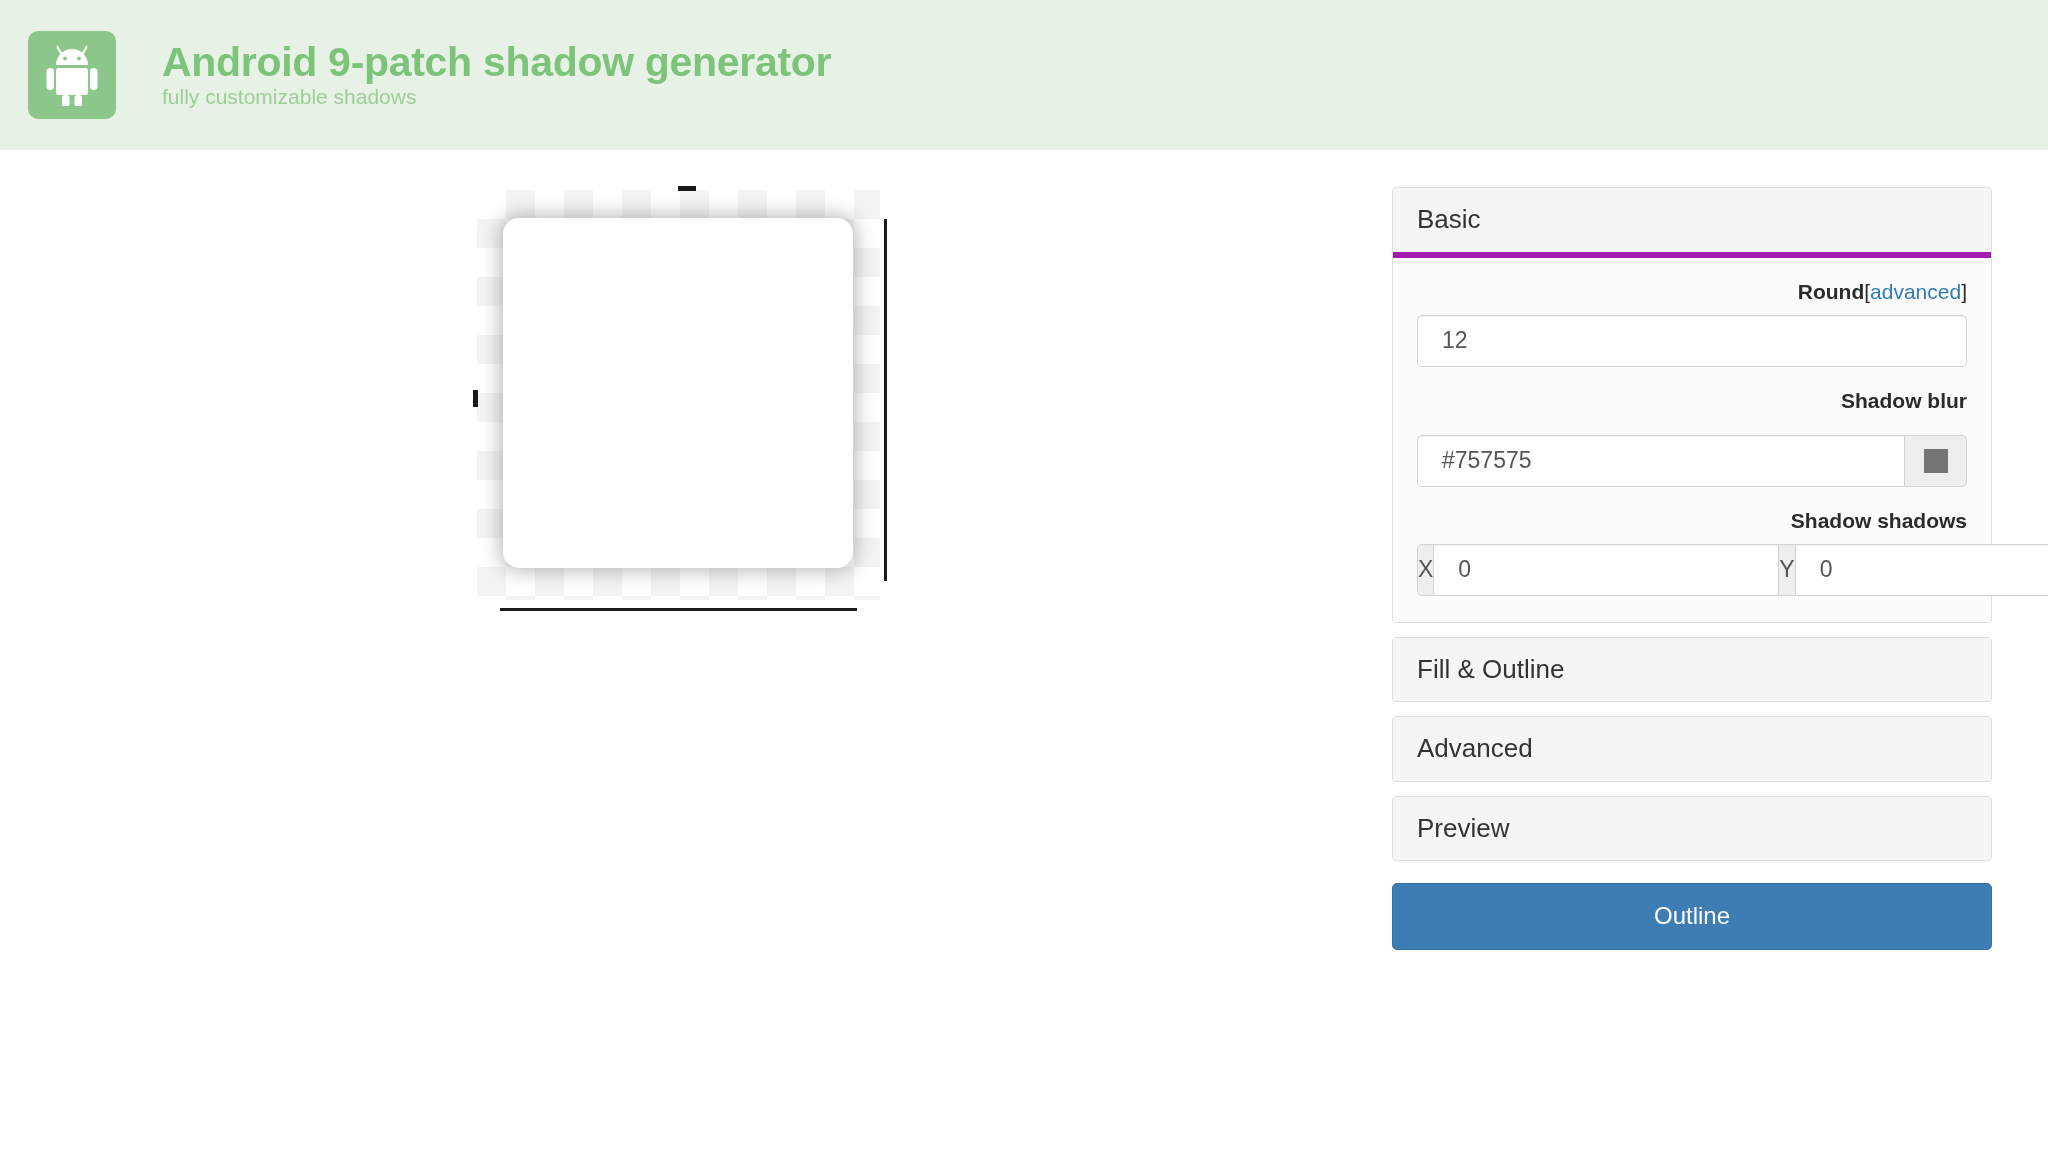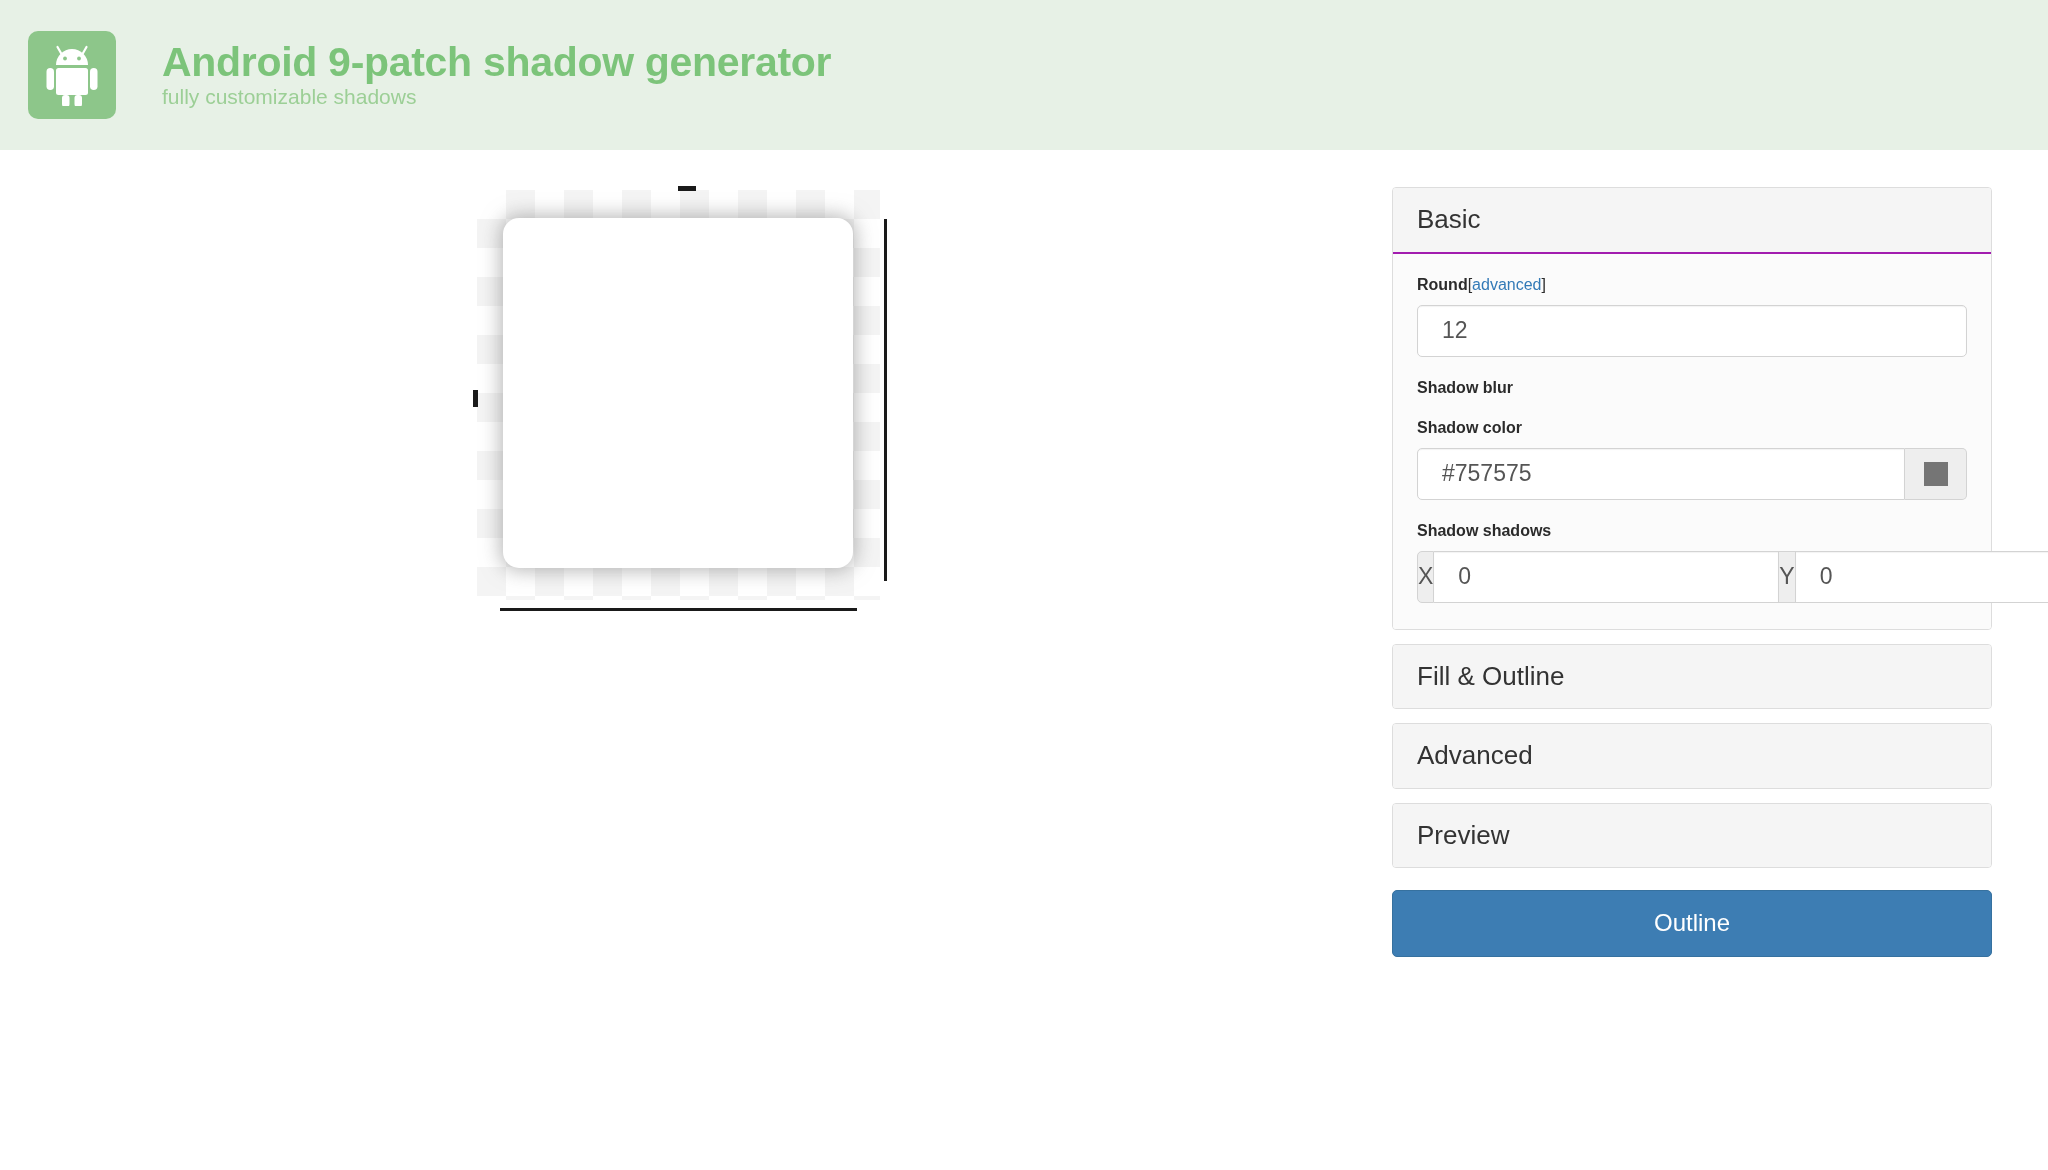--- a/index.html
+++ b/index.html
@@ -132,45 +132,46 @@
   }
 
   .panel {
     background: #ffffff;
     border: 1px solid #dddddd;
     border-radius: 4px;
     margin-bottom: 14px;
   }
   .panel-heading {
     background: #f5f5f5;
-    border-bottom: 2px solid #a21caf;
+    border-bottom: 6px solid #a21caf;
     border-radius: 3px 3px 0 0;
     padding: 17px 24px 18px 24px;
   }
   .panel-heading.collapsed { border-bottom: none; border-radius: 3px; }
   .panel-title {
     font-size: 26px;
     color: #333333;
     line-height: 1.1;
   }
   .panel-body {
     background: #fbfbfb;
     padding: 22px 24px 26px 24px;
     border-radius: 0 0 3px 3px;
   }
 
   .form-group { margin-bottom: 22px; }
   .form-group:last-child { margin-bottom: 0; }
 
   .control-label {
     display: block;
-    font-size: 16px;
+    font-size: 21px;
     font-weight: bold;
     color: #2b2b2b;
     margin-bottom: 11px;
+    text-align: right;
   }
   .control-label .advanced-link {
     font-weight: normal;
     color: #337ab7;
     cursor: pointer;
   }
   .control-label .bracket {
     font-weight: normal;
     color: #2b2b2b;
   }
@@ -311,21 +312,20 @@
             <span>Round</span><span class="bracket">[</span><span class="advanced-link">advanced</span><span class="bracket">]</span>
           </label>
           <input class="form-control" type="text" value="12" style="">
         </div>
 
         <div class="form-group">
           <label class="control-label">Shadow blur</label>
         </div>
 
         <div class="form-group">
-          <label class="control-label">Shadow color</label>
           <div class="input-group">
             <input class="form-control" type="text" value="#757575" style="">
             <div class="input-group-addon-swatch">
               <div id="shadow-color-swatch"></div>
             </div>
           </div>
         </div>
 
         <div class="form-group">
           <label class="control-label">Shadow shadows</label>

